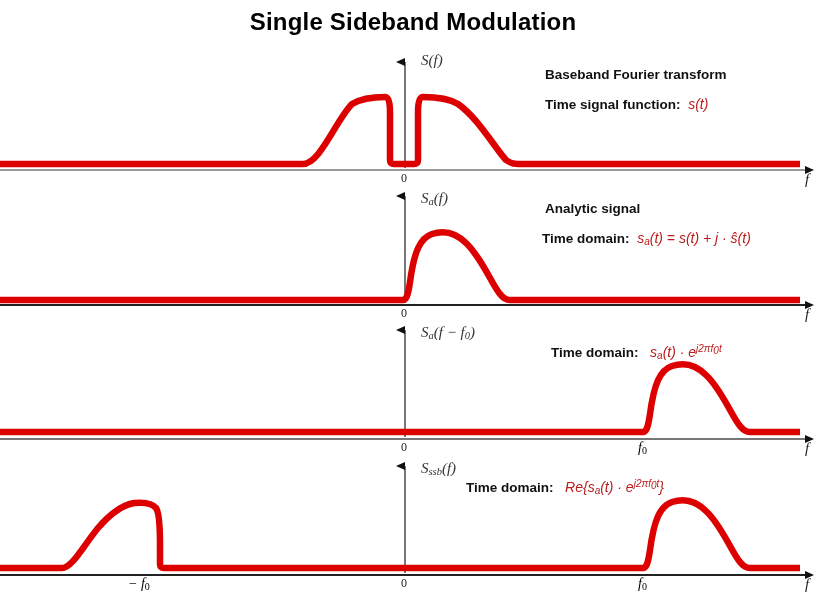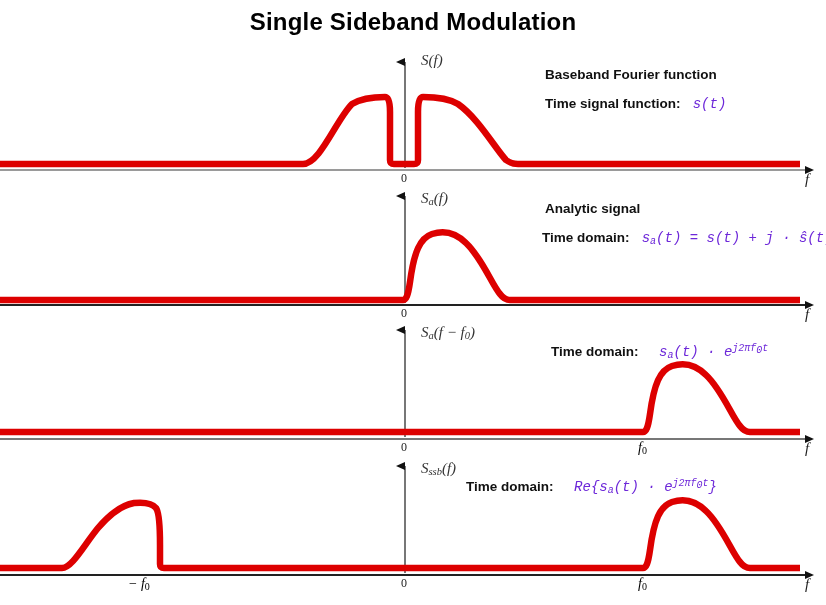--- a/index.html
+++ b/index.html
@@ -26,25 +26,25 @@
   
   .ann{
     position:absolute;
     font-family:"Liberation Sans",sans-serif;
     font-weight:bold;
     font-size:13.5px;
     color:#111111;
     white-space:nowrap;
   }
   .math{
-    font-family:Liberation Mono, monospace;
+    font-family:Liberation Sans, sans-serif;
     font-style:italic;
     font-weight:normal;
     font-size:14px;
-    color:#6d28d9;
+    color:#b91c1c;
   }
   .math .sub{font-size:10px;vertical-align:-2px;font-style:italic;}
   .math .sup{font-size:10px;vertical-align:5px;font-style:italic;}
 
   
   .axlabel{
     position:absolute;
     font-family:"Liberation Serif",serif;
     font-style:italic;
     font-size:15px;
@@ -123,21 +123,21 @@
 </div>
 
 <div class="axlabel" style="left:421px;top:324px;">
   <span>S</span><span class="sub">a</span>(<span>f</span> − <span>f</span><span class="sub">0</span>)
 </div>
 
 <div class="axlabel" style="left:421px;top:460px;text-align:center;">
   <span>S</span><span class="sub">ssb</span><span>(f)</span>
 </div>
 
-<div class="ann" style="left:545px;top:67px;">Baseband Fourier function</div>
+<div class="ann" style="left:545px;top:67px;">Baseband Fourier transform</div>
 <div class="ann" style="left:545px;top:96px;">
   <span>Time signal function:</span>
   <span class="math">&nbsp;s(t)</span>
 </div>
 
 <div class="ann" style="left:545px;top:201px;">Analytic signal</div>
 <div class="ann" style="left:542px;top:230px;">
   <span>Time domain:</span>
   <span class="math">&nbsp;s<span class="sub">a</span>(t) = s(t) + j · ŝ(t)</span>
 </div>

